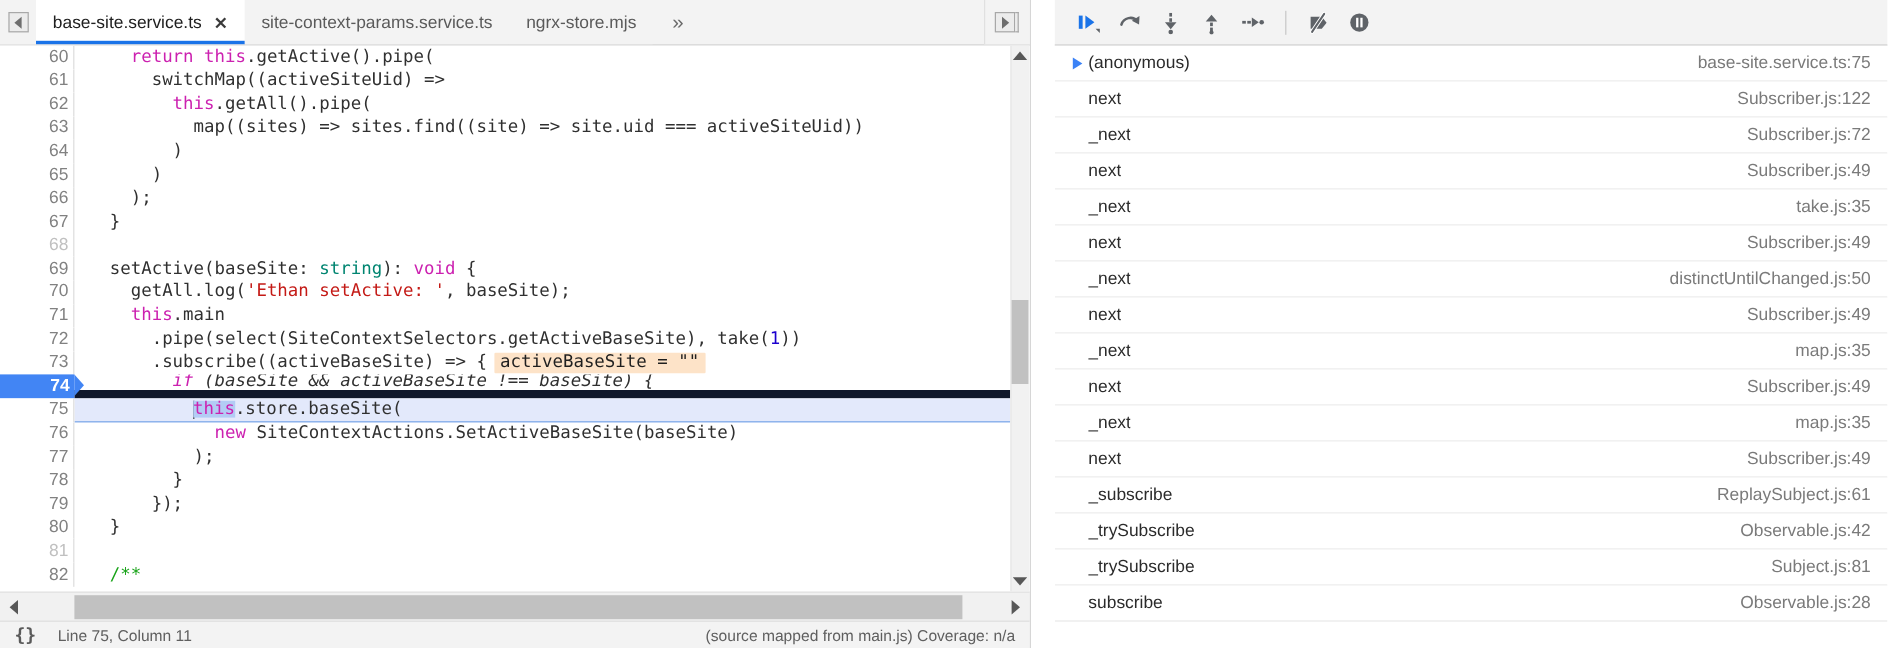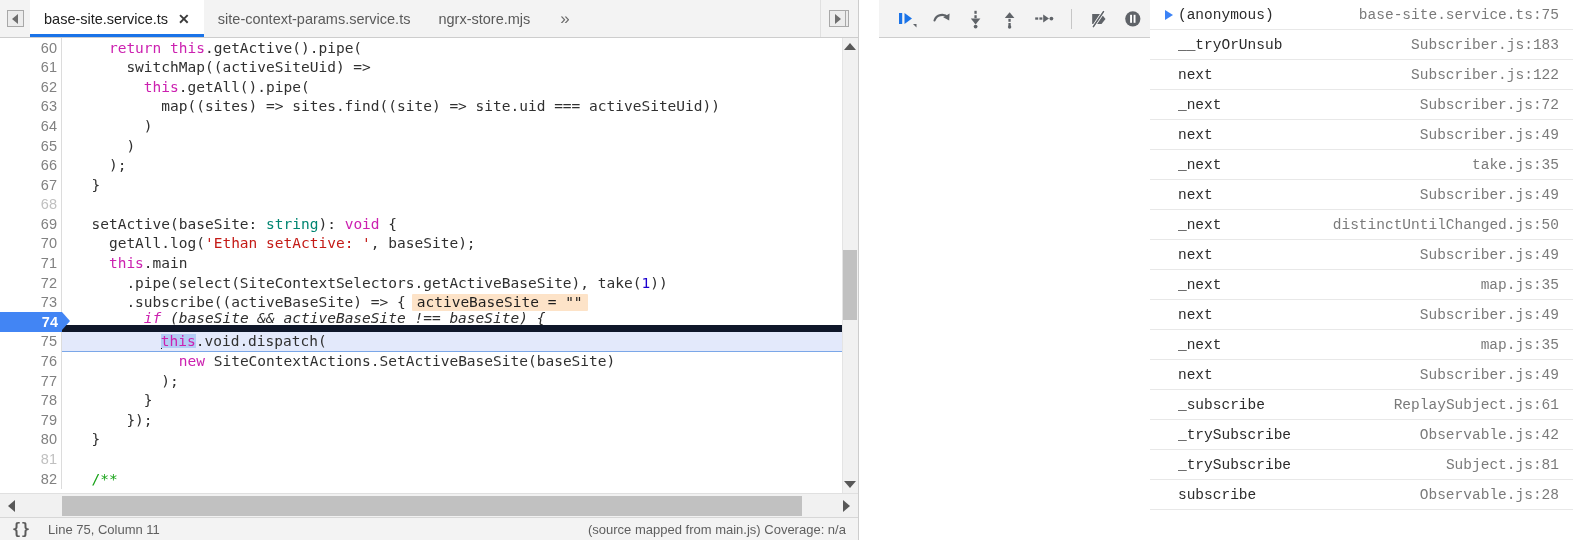--- a/index.html
+++ b/index.html
@@ -274,23 +274,22 @@
     font-size: 15px; color: #5a5a5a;
     margin-right: 18px;
     font-weight: bold;
   }
   #status-left { white-space: nowrap; }
   #status-right { margin-left: auto; white-space: nowrap; }
 
   
   #sidebar {
     width: 703px; height: 540px;
-    display: flex; flex-direction: row;
+    display: flex; flex-direction: column;
     background: #ffffff;
-    font-family: Liberation Mono, monospace;
   }
   #debug-toolbar {
     height: 38px; min-height: 38px;
     background: #f3f3f3;
     border-bottom: 1px solid #cdcdcd;
     display: flex; flex-direction: row; align-items: center;
     padding-left: 12px;
   }
   .dbg-btn {
     width: 34px; height: 30px;
@@ -434,21 +433,21 @@
           <div class="code-row">
             <div class="gutter">73</div>
             <div class="code-text"><span>      .subscribe((activeBaseSite) =&gt; {</span><span class="inline-val">activeBaseSite = ""</span></div>
           </div>
           <div class="code-row exec">
             <div class="gutter">74</div>
             <div class="code-text"><span>        </span><span class="t-kw">if</span><span> (baseSite &amp;&amp; activeBaseSite !== baseSite) {</span></div>
           </div>
           <div class="code-row cursor-line">
             <div class="gutter">75</div>
-            <div class="code-text"><span>          </span><span class="t-caret"></span><span class="t-this t-sel">this</span><span>.void.dispatch(</span></div>
+            <div class="code-text"><span>          </span><span class="t-caret"></span><span class="t-this t-sel">this</span><span>.store.baseSite(</span></div>
           </div>
           <div class="code-row">
             <div class="gutter">76</div>
             <div class="code-text"><span>            </span><span class="t-kw">new</span><span> SiteContextActions.SetActiveBaseSite(baseSite)</span></div>
           </div>
           <div class="code-row">
             <div class="gutter">77</div>
             <div class="code-text"><span>          );</span></div>
           </div>
           <div class="code-row">
@@ -576,25 +575,20 @@
     <div id="callstack">
         <div class="cs-row">
           <span class="cs-marker">
             <span class="arrow"></span>
           </span>
           <span class="cs-name">(anonymous)</span>
           <span class="cs-loc">base-site.service.ts:75</span>
         </div>
         <div class="cs-row">
           <span class="cs-marker"></span>
-          <span class="cs-name">__tryOrUnsub</span>
-          <span class="cs-loc">Subscriber.js:183</span>
-        </div>
-        <div class="cs-row">
-          <span class="cs-marker"></span>
           <span class="cs-name">next</span>
           <span class="cs-loc">Subscriber.js:122</span>
         </div>
         <div class="cs-row">
           <span class="cs-marker"></span>
           <span class="cs-name">_next</span>
           <span class="cs-loc">Subscriber.js:72</span>
         </div>
         <div class="cs-row">
           <span class="cs-marker"></span>

